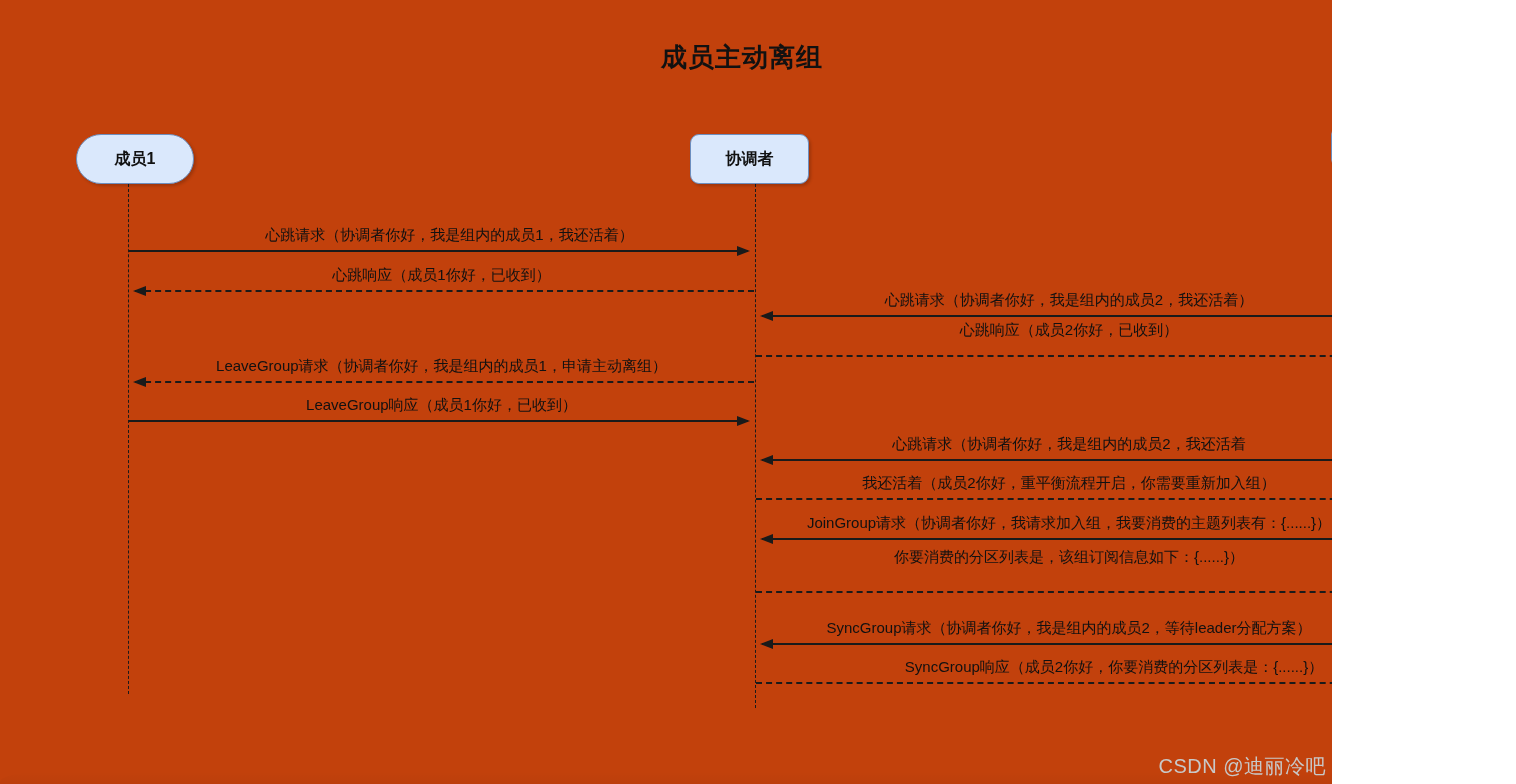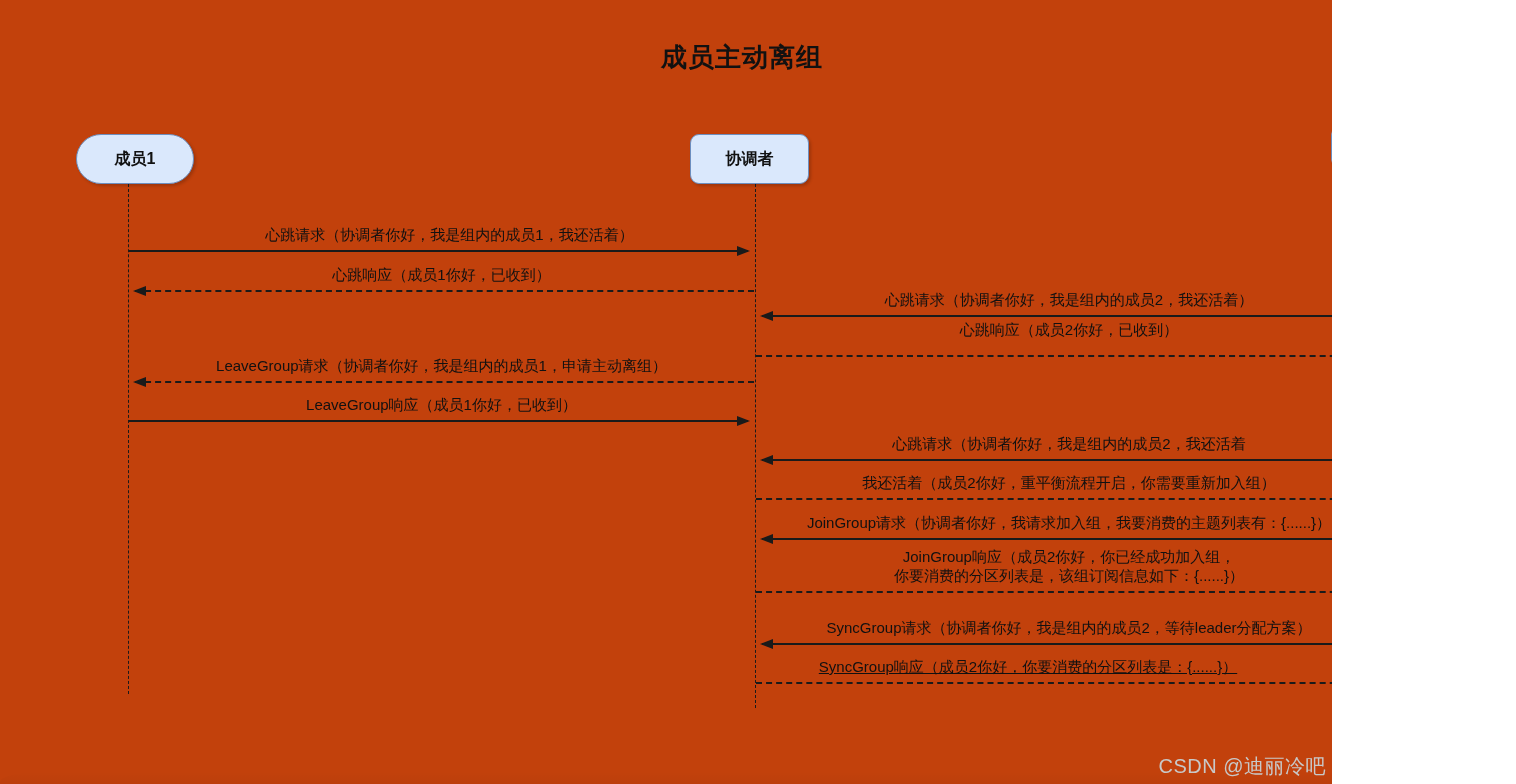--- a/index.html
+++ b/index.html
@@ -130,31 +130,30 @@
         <div>我还活着（成员2你好，重平衡流程开启，你需要重新加入组）</div>
       </div>
       <div class="msg-line solid" style="left: 762px; top: 538px; width: 620px;"></div>
       <div class="arrow-head left" style="left: 760px; top: 534px;"></div>
       <div class="msg-label" style="left: 755px; width: 628px; top: 513px;">
         <div>JoinGroup请求（协调者你好，我请求加入组，我要消费的主题列表有：{......}）</div>
       </div>
       <div class="msg-line dashed" style="left: 756px; top: 591px; width: 620px;"></div>
       <div class="arrow-head right" style="left: 1365px; top: 587px;"></div>
       <div class="msg-label" style="left: 755px; width: 628px; top: 547px;">
-        <div>JoinGroup响应（成员2你好，你已经成功加入组，</div>
         <div>你要消费的分区列表是，该组订阅信息如下：{......}）</div>
       </div>
       <div class="msg-line solid" style="left: 762px; top: 643px; width: 620px;"></div>
       <div class="arrow-head left" style="left: 760px; top: 639px;"></div>
       <div class="msg-label" style="left: 755px; width: 628px; top: 618px;">
         <div>SyncGroup请求（协调者你好，我是组内的成员2，等待leader分配方案）</div>
       </div>
       <div class="msg-line dashed" style="left: 756px; top: 682px; width: 620px;"></div>
       <div class="arrow-head right" style="left: 1365px; top: 678px;"></div>
-      <div class="msg-label" style="left: 714px; width: 628px; top: 657px; text-decoration: underline;">
+      <div class="msg-label" style="left: 800px; width: 628px; top: 657px;">
         <div>SyncGroup响应（成员2你好，你要消费的分区列表是：{......}）</div>
       </div>
     </div>
 
   <div class="bottom-edge"></div>
 
   <div class="fab">
     <svg width="34" height="34" viewBox="0 0 32 32">
       <polygon points="16,3 19.7,11.6 29.3,12.3 21.9,18.5 24.3,28 16,23 7.7,28 10.1,18.5 2.7,12.3 12.3,11.6" fill="none" stroke="#a8a8a8" stroke-width="2.4" stroke-linejoin="round"></polygon>
     </svg>

